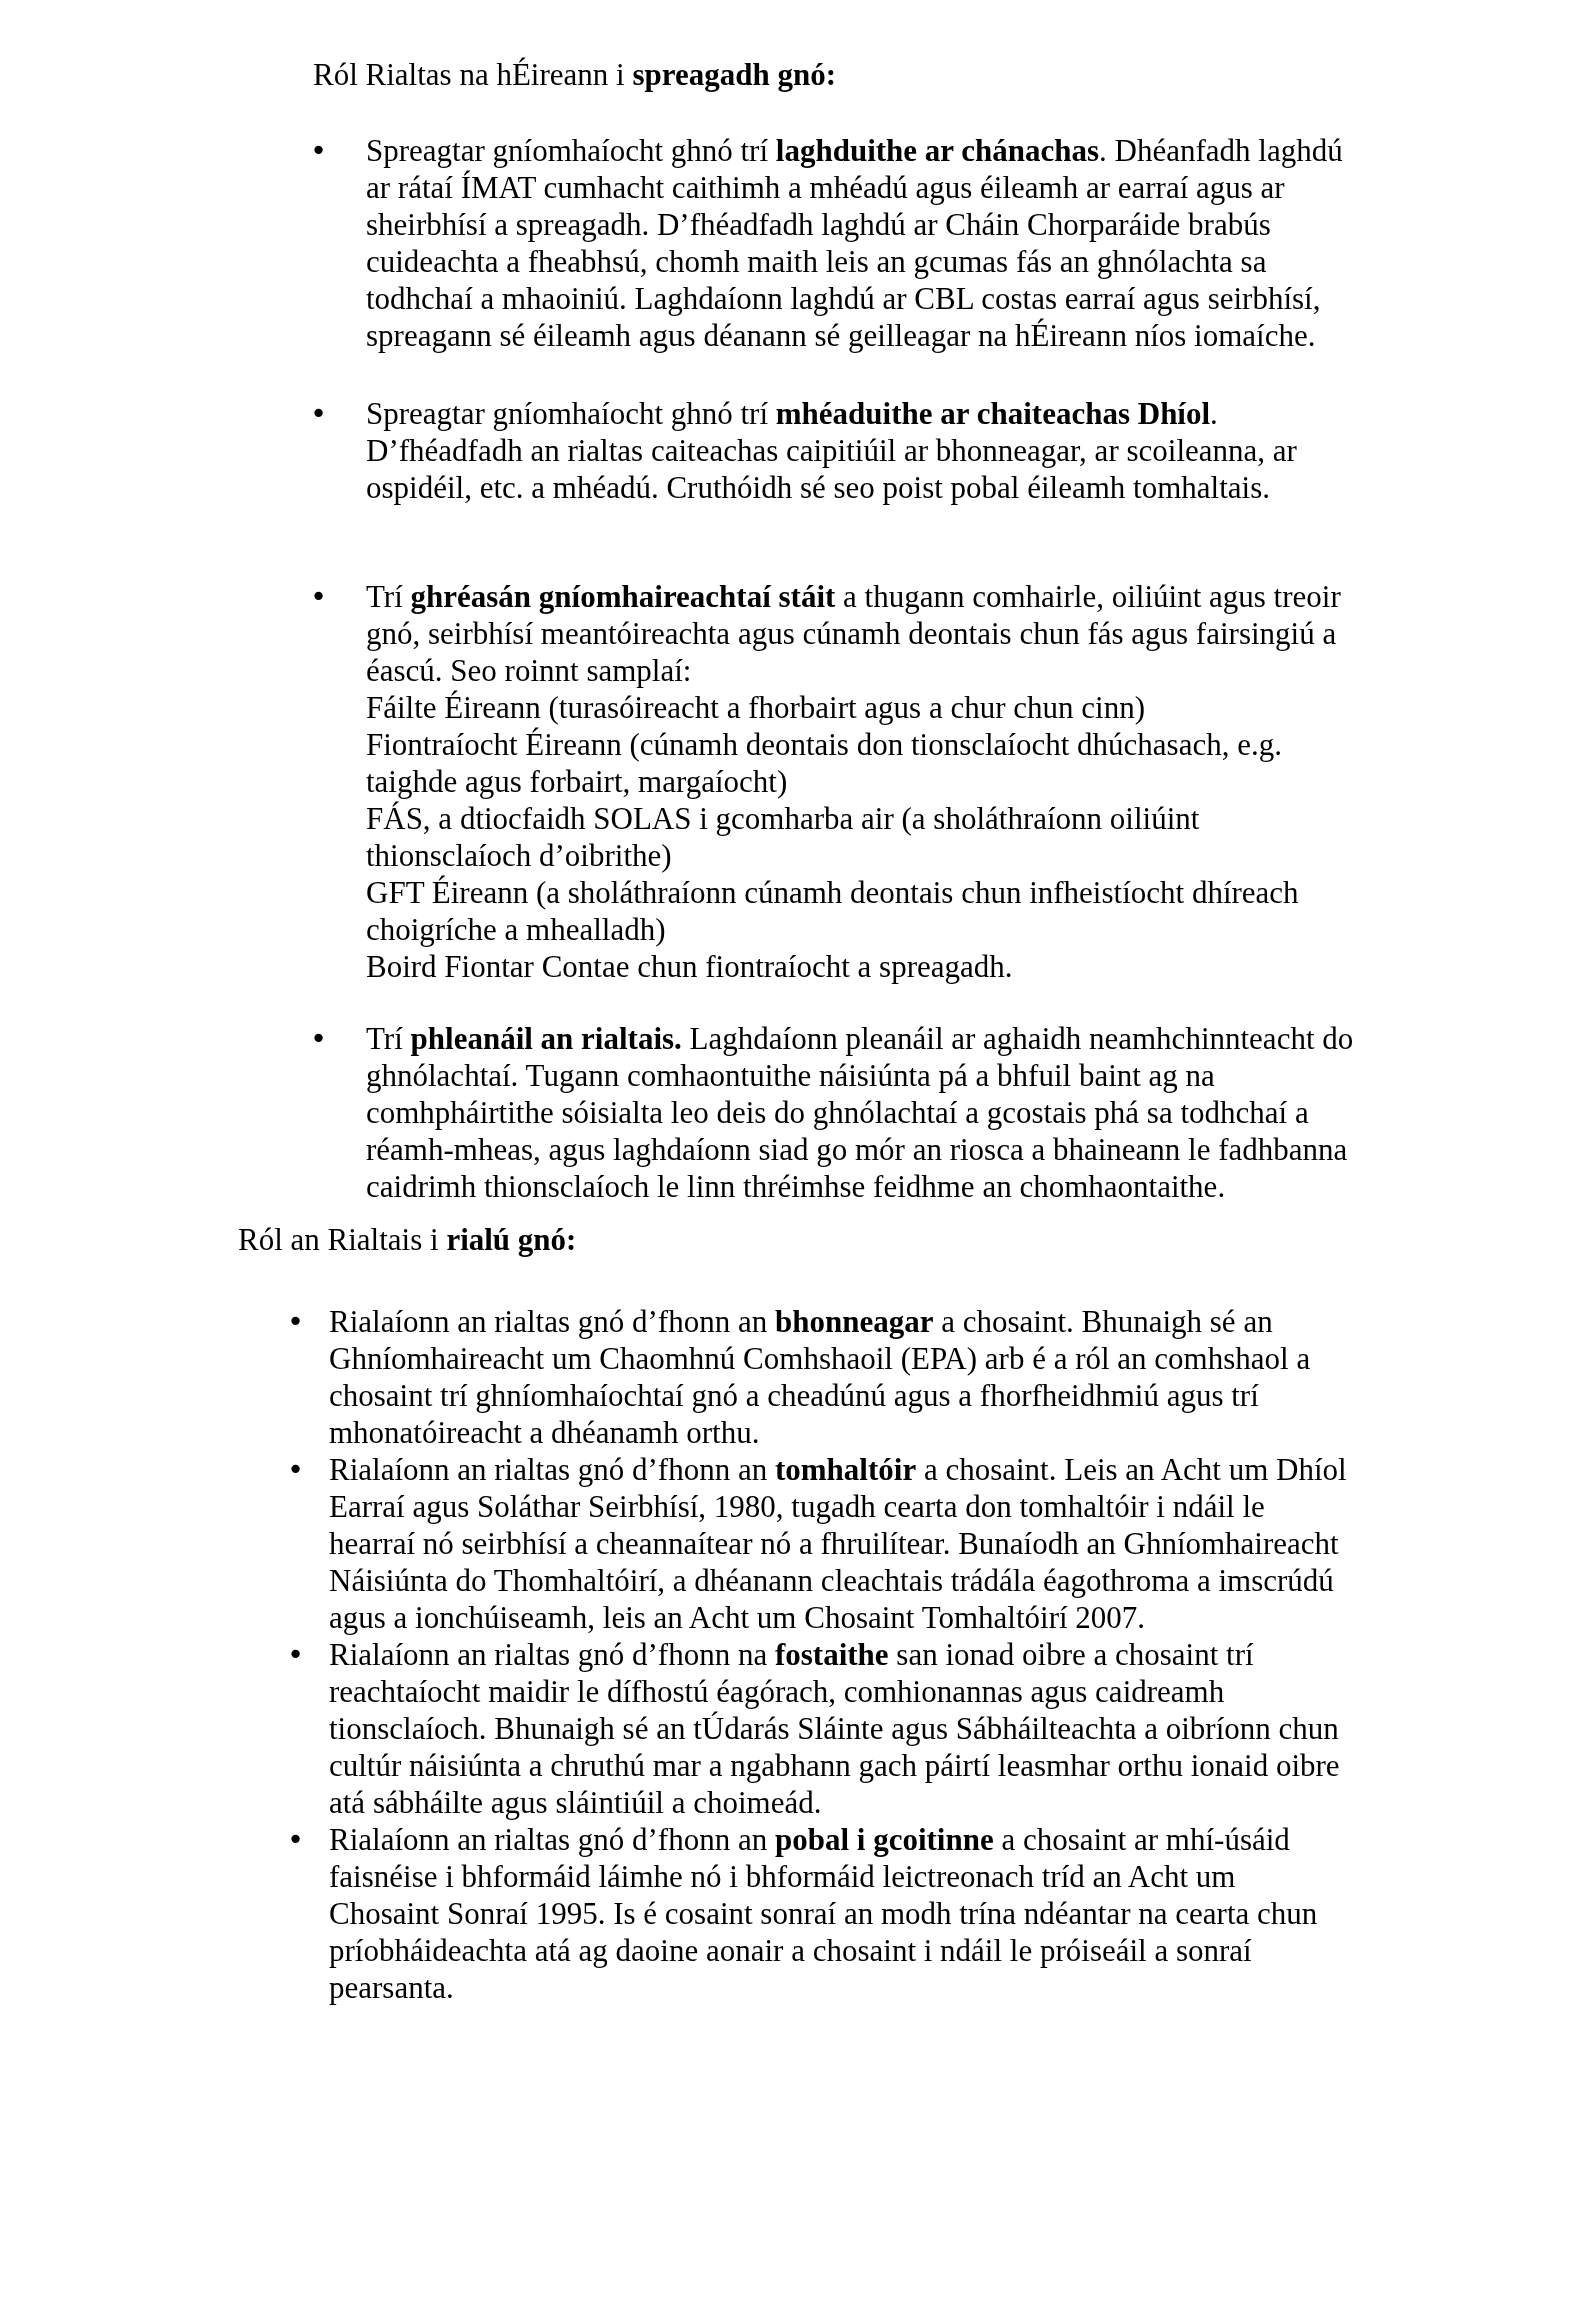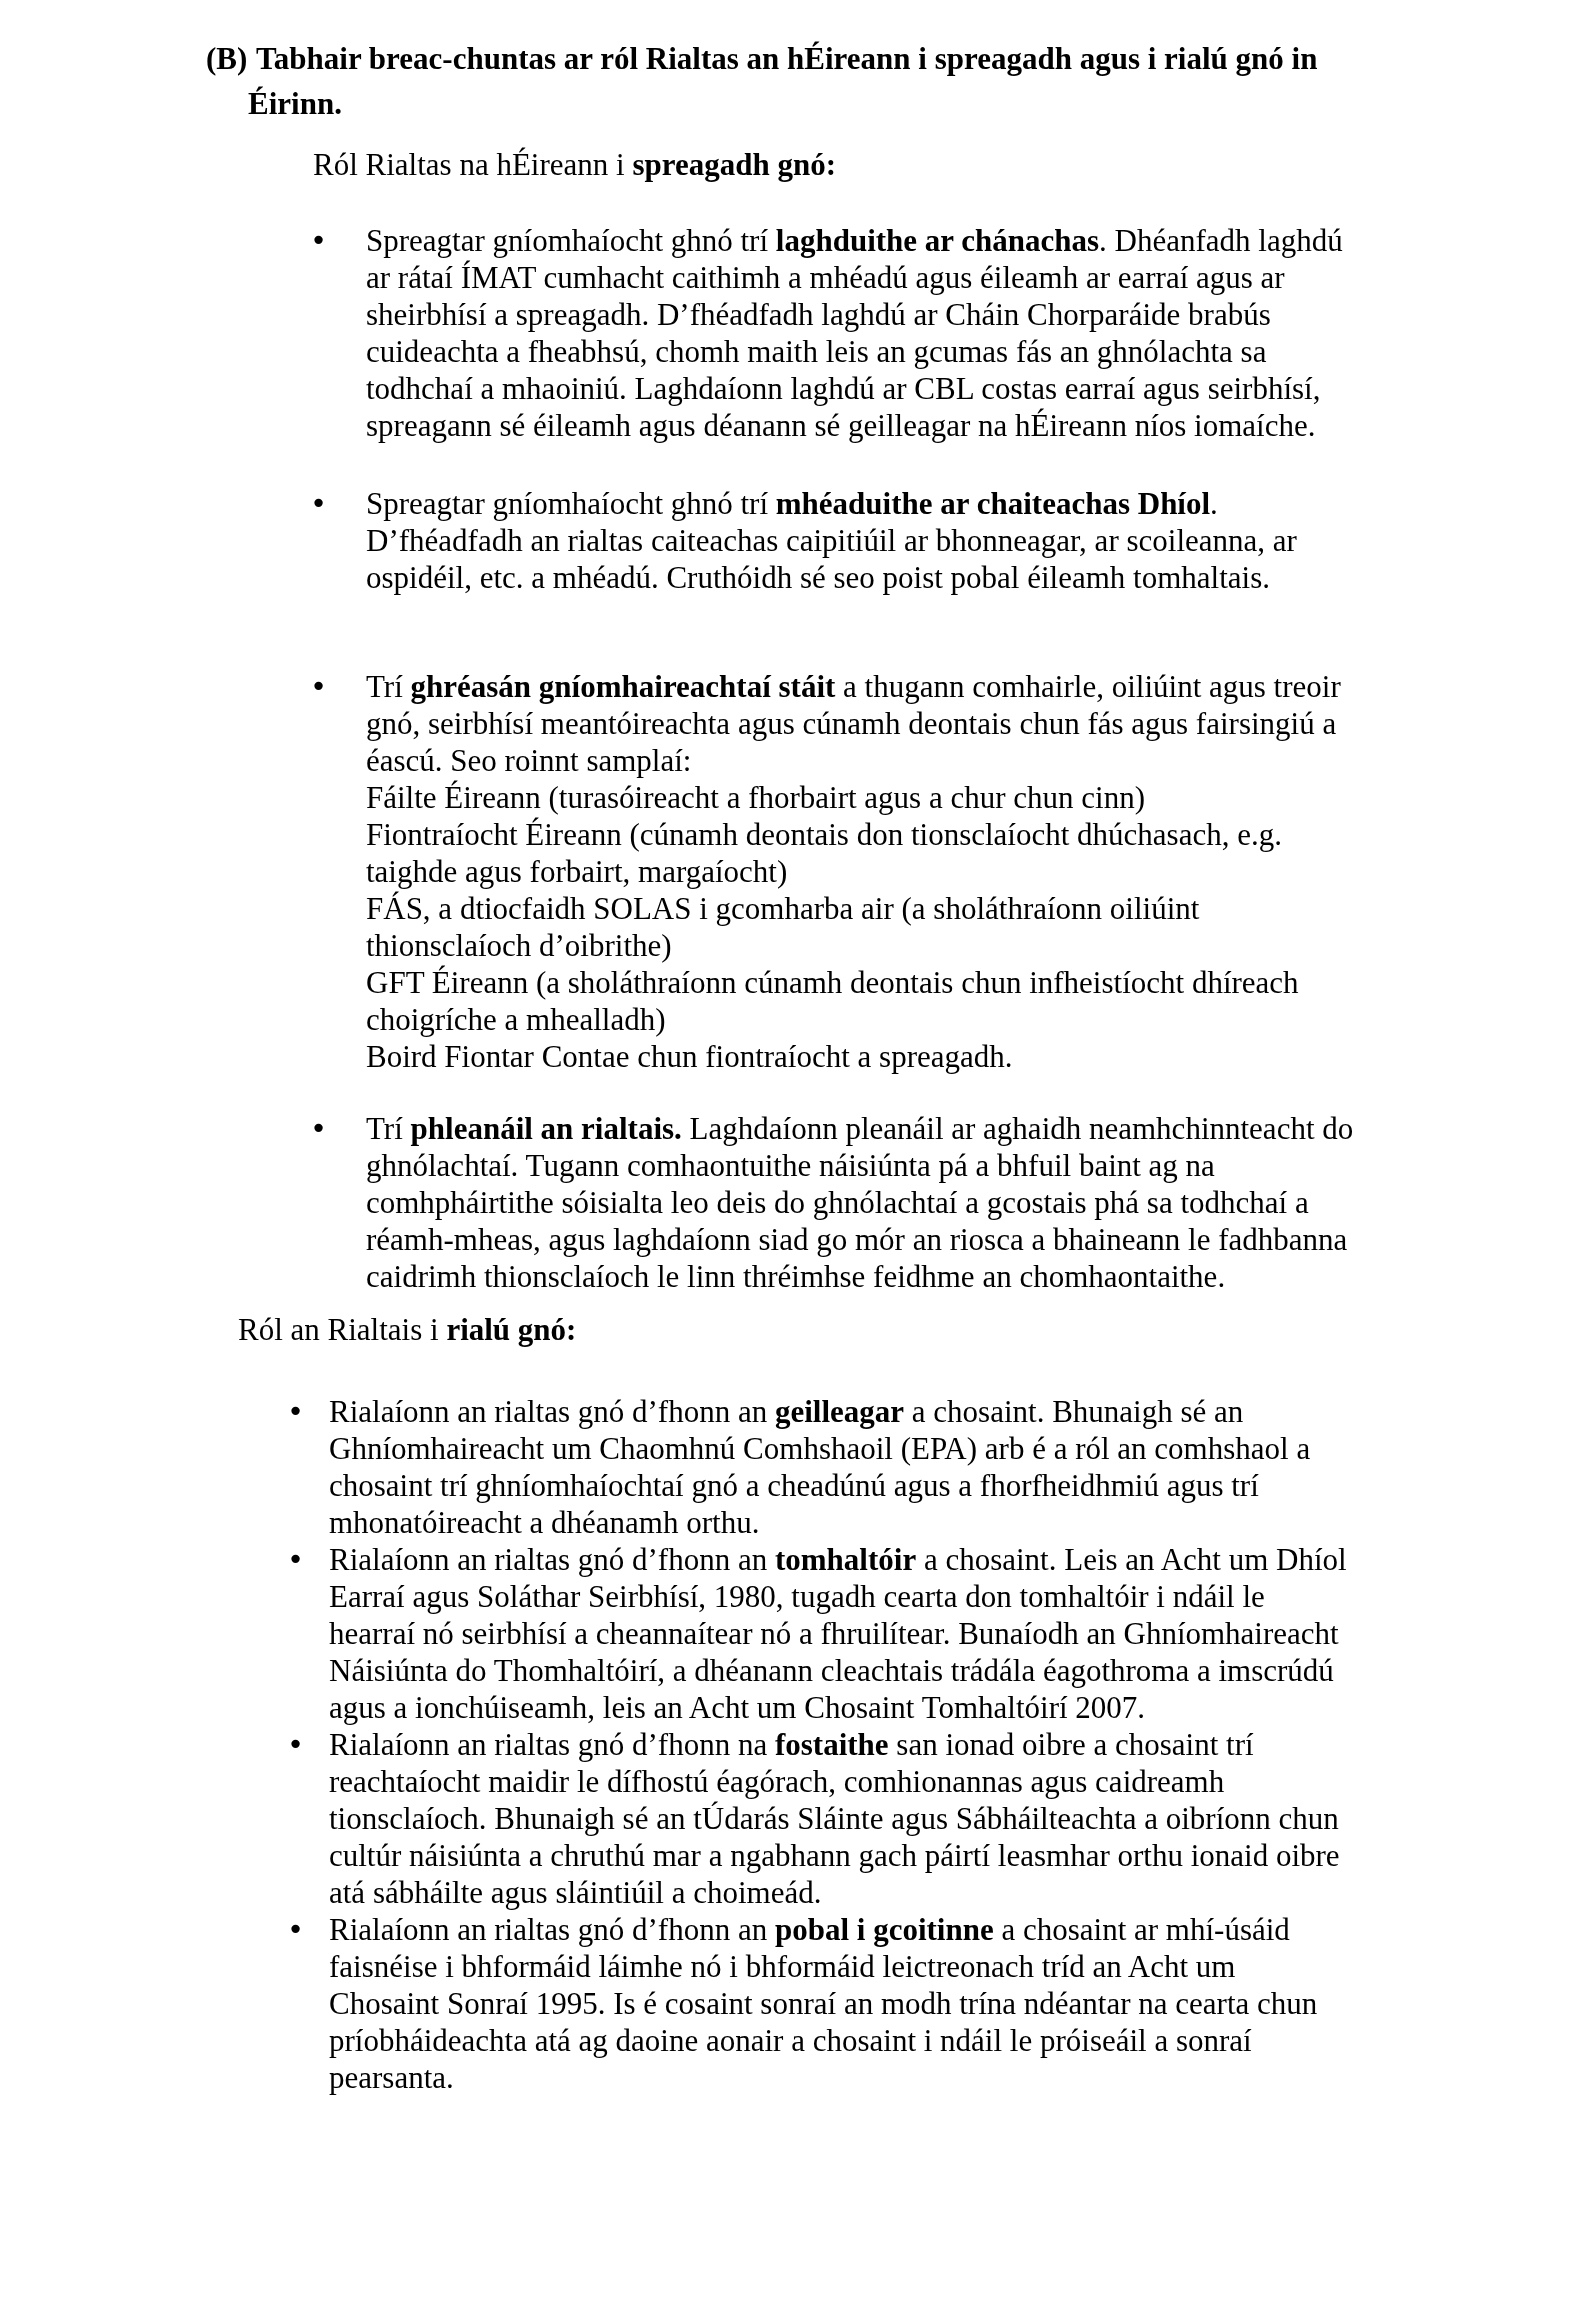--- a/index.html
+++ b/index.html
@@ -44,21 +44,20 @@
   .mt-b2 { margin-top: 41px; }
   .mt-b3 { margin-top: 72px; }
   .mt-b4 { margin-top: 35px; }
   .mt-s2b1 { margin-top: 45px; }
 </style>
 </head>
 <body>
 
 <div class="page">
 
-  <div class="heading"><span class="marker">(B)</span><span><span class="bold">Tabhair breac-chuntas ar ról Rialtas an hÉireann i spreagadh agus i rialú gnó in Éirinn.</span></span></div>
 
   <div class="s1-title"><span>Ról Rialtas na hÉireann i </span><span class="bold">spreagadh gnó:</span></div>
 
   <div class="bullet sec1 mt-b1">
     <span class="glyph">•</span>
     <div><span>Spreagtar gníomhaíocht ghnó trí </span><span class="bold">laghduithe ar chánachas</span><span>. Dhéanfadh laghdú ar rátaí ÍMAT cumhacht caithimh a mhéadú agus éileamh ar earraí agus ar sheirbhísí a spreagadh. D’fhéadfadh laghdú ar Cháin Chorparáide brabús cuideachta a fheabhsú, chomh maith leis an gcumas fás an ghnólachta sa todhchaí a mhaoiniú. Laghdaíonn laghdú ar CBL costas earraí agus seirbhísí, spreagann sé éileamh agus déanann sé geilleagar na hÉireann níos iomaíche.</span></div>
   </div>
 
   <div class="bullet sec1 mt-b2">
     <span class="glyph">•</span>
@@ -72,21 +71,21 @@
 
   <div class="bullet sec1 mt-b4">
     <span class="glyph">•</span>
     <div><span>Trí </span><span class="bold">phleanáil an rialtais.</span><span> Laghdaíonn pleanáil ar aghaidh neamhchinnteacht do ghnólachtaí. Tugann comhaontuithe náisiúnta pá a bhfuil baint ag na comhpháirtithe sóisialta leo deis do ghnólachtaí a gcostais phá sa todhchaí a réamh-mheas, agus laghdaíonn siad go mór an riosca a bhaineann le fadhbanna caidrimh thionsclaíoch le linn thréimhse feidhme an chomhaontaithe.</span></div>
   </div>
 
   <div class="s2-title"><span>Ról an Rialtais i </span><span class="bold">rialú gnó:</span></div>
 
   <div class="bullet sec2 mt-s2b1">
     <span class="glyph">•</span>
-    <div><span>Rialaíonn an rialtas gnó d’fhonn an </span><span class="bold">geilleagar</span><span> a chosaint. Bhunaigh sé an Ghníomhaireacht um Chaomhnú Comhshaoil (EPA) arb é a ról an comhshaol a chosaint trí ghníomhaíochtaí gnó a cheadúnú agus a fhorfheidhmiú agus trí mhonatóireacht a dhéanamh orthu.</span></div>
+    <div><span>Rialaíonn an rialtas gnó d’fhonn an </span><span class="bold">bhonneagar</span><span> a chosaint. Bhunaigh sé an Ghníomhaireacht um Chaomhnú Comhshaoil (EPA) arb é a ról an comhshaol a chosaint trí ghníomhaíochtaí gnó a cheadúnú agus a fhorfheidhmiú agus trí mhonatóireacht a dhéanamh orthu.</span></div>
   </div>
 
   <div class="bullet sec2">
     <span class="glyph">•</span>
     <div><span>Rialaíonn an rialtas gnó d’fhonn an </span><span class="bold">tomhaltóir</span><span> a chosaint. Leis an Acht um Dhíol Earraí agus Soláthar Seirbhísí, 1980, tugadh cearta don tomhaltóir i ndáil le hearraí nó seirbhísí a cheannaítear nó a fhruilítear. Bunaíodh an Ghníomhaireacht Náisiúnta do Thomhaltóirí, a dhéanann cleachtais trádála éagothroma a imscrúdú agus a ionchúiseamh, leis an Acht um Chosaint Tomhaltóirí 2007.</span></div>
   </div>
 
   <div class="bullet sec2">
     <span class="glyph">•</span>
     <div><span>Rialaíonn an rialtas gnó d’fhonn na </span><span class="bold">fostaithe</span><span> san ionad oibre a chosaint trí reachtaíocht maidir le dífhostú éagórach, comhionannas agus caidreamh tionsclaíoch. Bhunaigh sé an tÚdarás Sláinte agus Sábháilteachta a oibríonn chun cultúr náisiúnta a chruthú mar a ngabhann gach páirtí leasmhar orthu ionaid oibre atá sábháilte agus sláintiúil a choimeád.</span></div>

